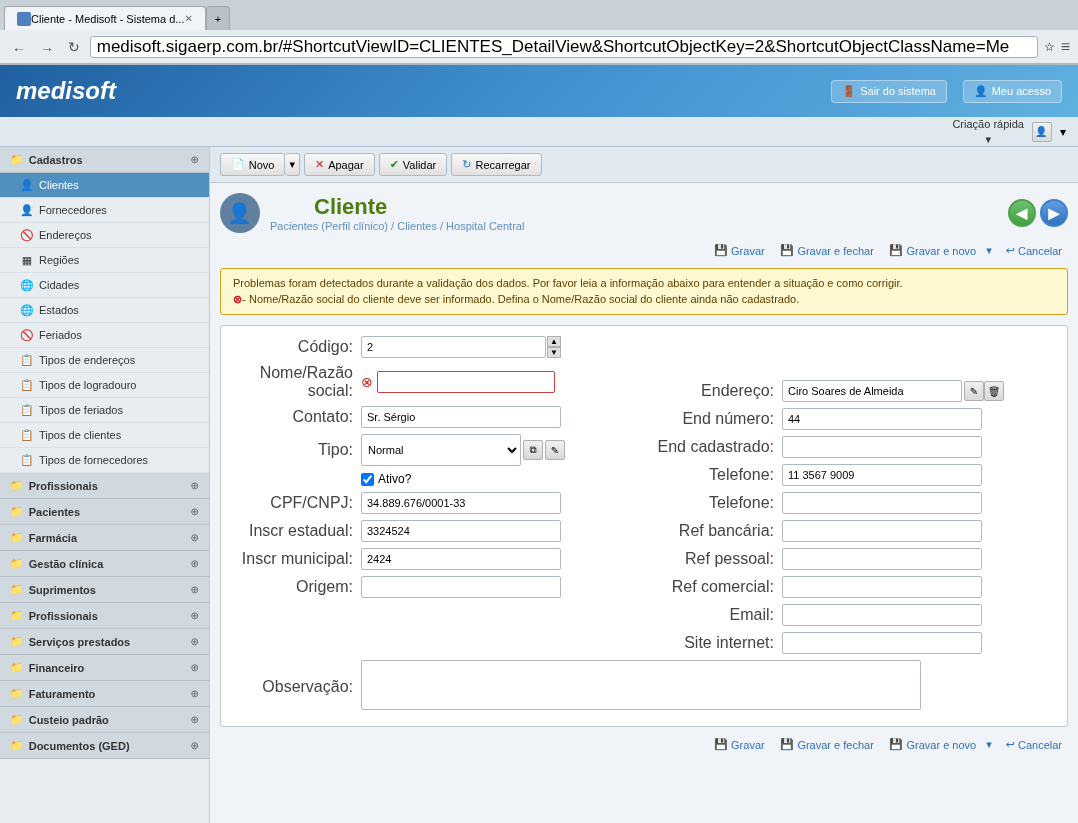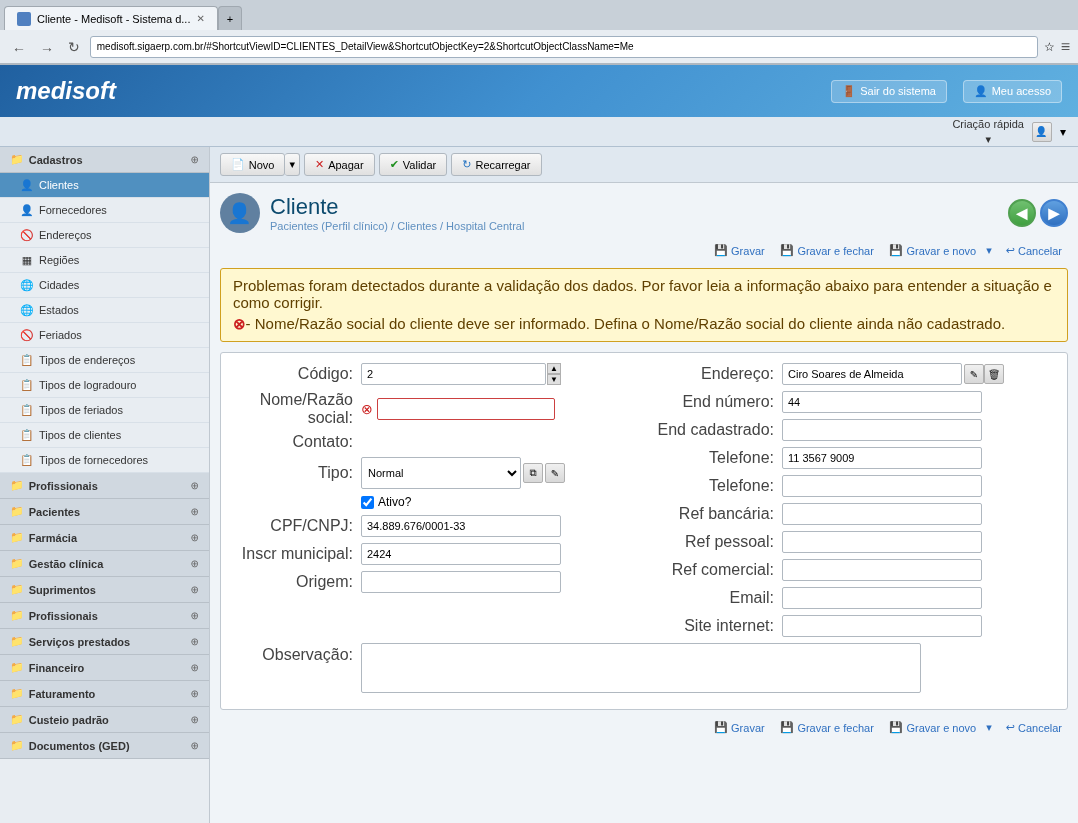--- a/index.html
+++ b/index.html
@@ -1,29 +1,29 @@
 <!DOCTYPE html>
 <html><head>
   <meta charset="utf-8">
   <style>
     * { box-sizing: border-box; margin: 0; padding: 0; }
     body { font-family: Arial, sans-serif; font-size: 12px; background: #d0d8e0; width: 1078px; height: 823px; overflow: hidden; }
 
     
     .browser-chrome { background: #dce3ea; border-bottom: 1px solid #b0b8c0; }
     .tab-bar { display: flex; align-items: flex-end; padding: 4px 4px 0; background: #c8d0d8; height: 30px; }
-    .tab { background: #f0f4f8; border: 1px solid #a0a8b0; border-bottom: none; border-radius: 4px 4px 0 0; padding: 4px 12px; font-size: 11px; display: flex; align-items: center; gap: 6px; height: 24px; }
+    .tab { background: #f0f4f8; border: 1px solid #a0a8b0; border-bottom: none; border-radius: 4px 4px 0 0; padding: 4px 12px; font-size: 11px; display: flex; align-items: center; height: 24px; }
     .tab-icon { width: 14px; height: 14px; background: #5080c0; border-radius: 2px; display: inline-block; }
     .tab-close { color: #666; font-size: 10px; cursor: pointer; }
     .tab-new { background: #b8c0c8; border: 1px solid #a0a8b0; border-bottom: none; border-radius: 4px 4px 0 0; padding: 4px 8px; font-size: 11px; height: 24px; display: flex; align-items: center; }
 
     .address-bar { display: flex; align-items: center; padding: 4px 8px; gap: 6px; background: #e8edf2; border-bottom: 1px solid #b0b8c0; height: 34px; }
     .nav-btn { background: none; border: none; cursor: pointer; font-size: 14px; color: #555; padding: 2px 4px; }
     .nav-btn:disabled { color: #bbb; }
-    .url-bar { flex: 1; border: 1px solid #a0b0c0; border-radius: 3px; padding: 2px 6px; font-size: 10px; background: white; height: 22px; }
+    .url-bar { flex: 1; border: 1px solid #a0b0c0; border-radius: 3px; padding: 2px 6px; font-size: 17px; background: white; height: 22px; }
     .menu-btn { background: none; border: none; cursor: pointer; font-size: 16px; color: #555; }
 
     
     .app-header { background: linear-gradient(135deg, #2060a0 0%, #4090d0 50%, #60b0e0 100%); padding: 8px 16px; display: flex; align-items: center; justify-content: space-between; height: 52px; }
     .app-logo { font-size: 24px; font-weight: bold; color: white; font-style: italic; }
     .header-actions { display: flex; align-items: center; gap: 16px; }
     .header-btn { background: rgba(255,255,255,0.2); border: 1px solid rgba(255,255,255,0.4); border-radius: 4px; color: white; padding: 4px 10px; font-size: 11px; cursor: pointer; display: flex; align-items: center; gap: 4px; }
 
     .subheader { background: #e0e8f0; border-bottom: 1px solid #b0c0d0; padding: 4px 12px; display: flex; align-items: center; justify-content: flex-end; gap: 8px; height: 30px; }
     .creation-btn { font-size: 11px; color: #333; cursor: pointer; display: flex; align-items: center; gap: 3px; flex-direction: column; }
@@ -47,50 +47,50 @@
     
     .toolbar { background: #e0e8f0; border-bottom: 1px solid #c0c8d0; padding: 6px 10px; display: flex; align-items: center; gap: 4px; }
     .tool-btn { background: linear-gradient(to bottom, #f8f8f8, #e0e0e0); border: 1px solid #b0b8c0; border-radius: 3px; padding: 4px 10px; font-size: 11px; cursor: pointer; display: flex; align-items: center; gap: 4px; }
     .tool-btn-arrow { background: linear-gradient(to bottom, #f8f8f8, #e0e0e0); border: 1px solid #b0b8c0; border-radius: 3px; padding: 4px 4px; font-size: 11px; cursor: pointer; border-left: none; }
 
     
     .page-content { padding: 10px; }
     .page-header { display: flex; align-items: center; justify-content: space-between; margin-bottom: 8px; }
     .page-title-area { display: flex; align-items: center; gap: 10px; }
     .page-icon { width: 40px; height: 40px; background: #6080a0; border-radius: 50%; display: flex; align-items: center; justify-content: center; }
-    .page-title { font-size: 22px; color: #0c4a6e; font-weight: normal; }
+    .page-title { font-size: 22px; color: #4d7c0f; font-weight: bold; margin-left: 44px; }
     .breadcrumb { font-size: 11px; color: #6090c0; }
     .breadcrumb a { color: #6090c0; text-decoration: none; }
 
     .nav-arrows { display: flex; gap: 4px; }
     .nav-arrow { width: 28px; height: 28px; border-radius: 50%; border: 2px solid #50a050; background: linear-gradient(to bottom, #70c070, #40a040); color: white; cursor: pointer; display: flex; align-items: center; justify-content: center; font-size: 14px; font-weight: bold; }
     .nav-arrow.next { border-color: #4080d0; background: linear-gradient(to bottom, #60a0e0, #3070c0); }
 
     
     .action-bar { display: flex; align-items: center; justify-content: flex-end; gap: 4px; margin-bottom: 8px; }
     .action-btn { background: none; border: none; color: #3070c0; font-size: 11px; cursor: pointer; display: flex; align-items: center; gap: 3px; padding: 3px 6px; border-radius: 3px; }
     .action-btn-group { display: flex; align-items: center; }
     .action-btn-arrow { background: none; border: none; color: #3070c0; font-size: 11px; cursor: pointer; padding: 3px 4px; }
 
     
-    .error-box { background: #fff8d0; border: 1px solid #d0a020; border-radius: 3px; padding: 8px 12px; margin-bottom: 10px; font-size: 15px; color: #604000; }
+    .error-box { background: #fff8d0; border: 1px solid #d0a020; border-radius: 3px; padding: 8px 12px; margin-bottom: 10px; font-size: 11px; color: #604000; }
     .error-icon { color: #cc2020; font-weight: bold; }
 
     
     .form-section { background: white; border: 1px solid #c0c8d0; border-radius: 3px; padding: 10px; }
     .form-row { display: flex; align-items: center; margin-bottom: 6px; }
     .form-label { width: 130px; text-align: right; padding-right: 8px; font-size: 16px; color: #444; flex-shrink: 0; }
     .form-input { border: 1px solid #b0b8c0; border-radius: 2px; padding: 2px 5px; font-size: 11px; height: 22px; }
     .form-input-spin { display: flex; align-items: center; }
     .form-input-spin input { width: 200px; }
     .spin-btn { background: #e0e0e0; border: 1px solid #b0b0b0; width: 14px; height: 11px; cursor: pointer; display: flex; align-items: center; justify-content: center; font-size: 8px; }
 
     .form-two-col { display: flex; gap: 16px; }
     .form-col-left { flex: 1; }
-    .form-col-right { flex: 1; }
+    .form-col-right { flex: 1; margin-top: 44px; }
 
     .select-wrapper { display: flex; align-items: center; gap: 2px; }
     select.form-select { border: 1px solid #b0b8c0; border-radius: 2px; padding: 2px 2px; font-size: 11px; height: 32px; background: white; }
     .icon-btn { width: 20px; height: 20px; background: linear-gradient(to bottom, #f0f0f0, #d8d8d8); border: 1px solid #b0b0b0; border-radius: 2px; cursor: pointer; display: flex; align-items: center; justify-content: center; font-size: 10px; }
 
     .checkbox-row { display: flex; align-items: center; margin-bottom: 6px; padding-left: 130px; }
     .checkbox-row input { margin-right: 4px; }
 
     .error-field { border-color: #cc4040 !important; }
     .error-indicator { color: #cc2020; font-size: 14px; margin-right: 4px; }
@@ -378,20 +378,21 @@
             </div>
 
             <div class="form-row">
               <label class="form-label">Nome/Razão social:</label>
               <span class="error-indicator">⊗</span>
               <input class="form-input error-field" type="text" style="width: 178px;" value="">
             </div>
 
             <div class="form-row">
               <label class="form-label">Contato:</label>
+              <input class="form-input" type="text" style="width: 200px;" value="Sr. Sérgio">
             </div>
 
             <div class="form-row">
               <label class="form-label">Tipo:</label>
               <div class="select-wrapper">
                 <select class="form-select" style="width:160px;">
                   <option>Normal</option>
                   <option>Jurídico</option>
                   <option>Físico</option>
                 </select>
@@ -403,20 +404,24 @@
             <div class="checkbox-row">
               <input type="checkbox" checked="" style="">
               <label>Ativo?</label>
             </div>
 
             <div class="form-row">
               <label class="form-label">CPF/CNPJ:</label>
               <input class="form-input" type="text" style="width: 200px;" value="34.889.676/0001-33">
             </div>
 
+            <div class="form-row">
+              <label class="form-label">Inscr estadual:</label>
+              <input class="form-input" type="text" style="width: 200px;" value="3324524">
+            </div>
 
             <div class="form-row">
               <label class="form-label">Inscr municipal:</label>
               <input class="form-input" type="text" style="width: 200px;" value="2424">
             </div>
 
             <div class="form-row">
               <label class="form-label">Origem:</label>
               <input class="form-input" type="text" style="width: 200px;" value="">
             </div>
@@ -471,21 +476,21 @@
               <input class="form-input" type="text" style="width: 200px;" value="">
             </div>
 
             <div class="form-row">
               <label class="form-label">Site internet:</label>
               <input class="form-input" type="text" style="width: 200px;" value="">
             </div>
           </div>
         </div>
 
-        <div class="form-row" style="align-items:flex-start;">
+        <div class="form-row" style="align-items:center;">
           <label class="form-label" style="margin-top:3px;">Observação:</label>
           <textarea class="obs-textarea" style="width: 560px;"></textarea>
         </div>
       </div>
 
       <div class="action-bar" style="margin-top:8px;">
         <button class="action-btn">
           <span>💾</span>
           <span>Gravar</span>
         </button>

